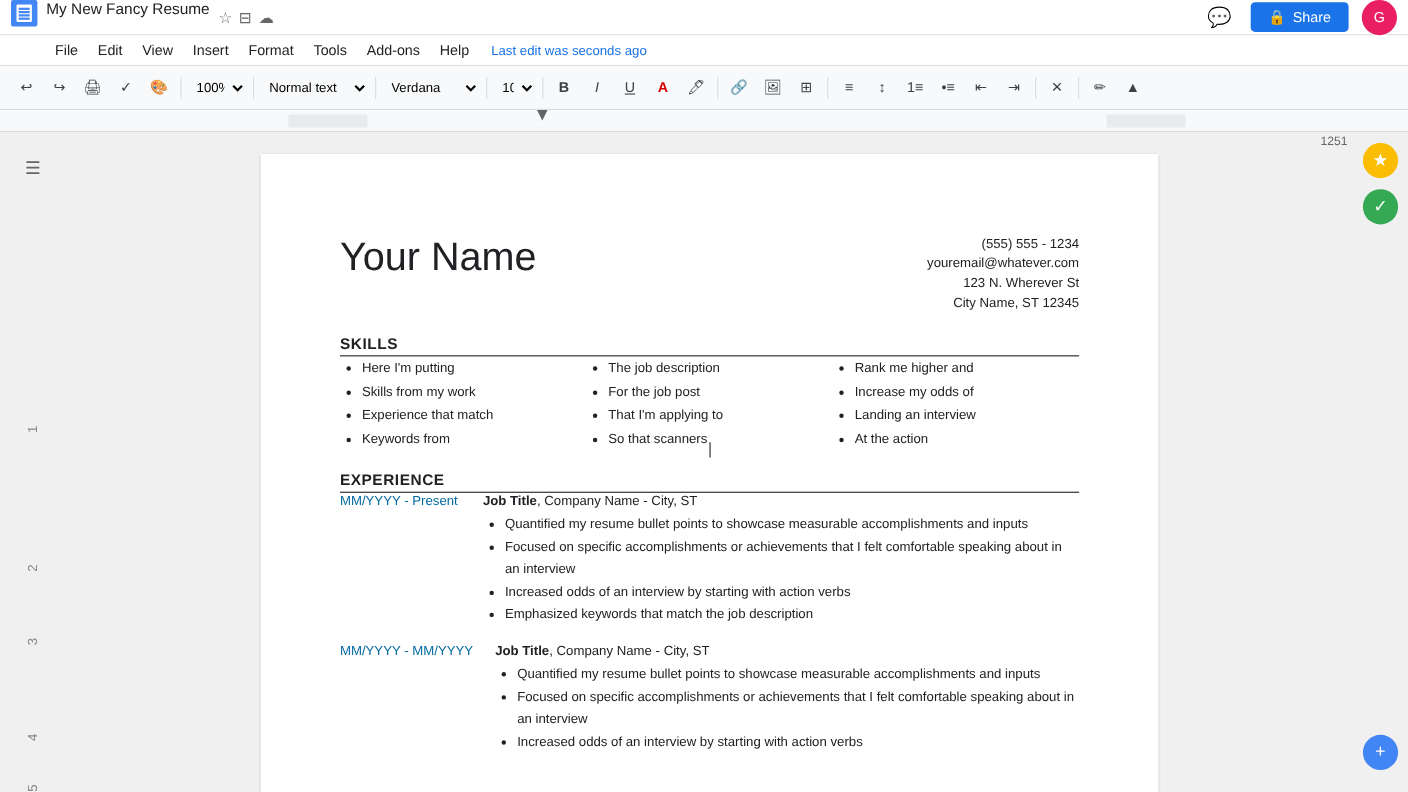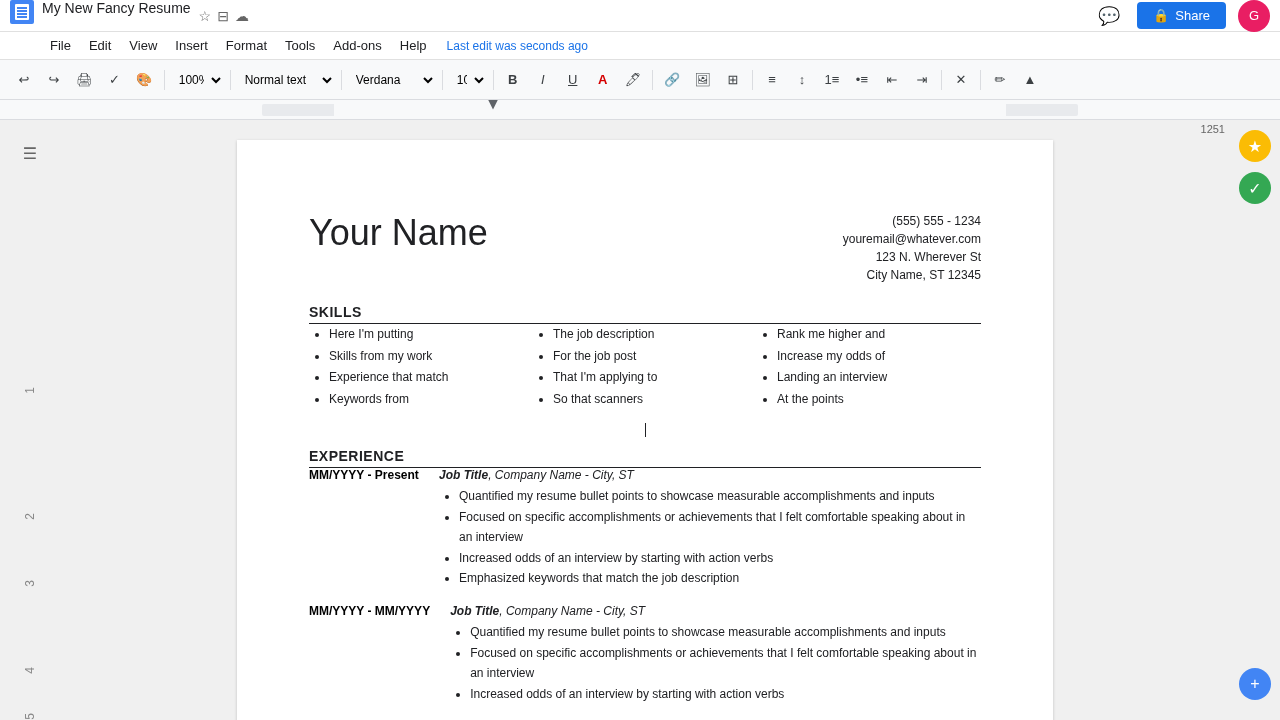--- a/index.html
+++ b/index.html
@@ -197,48 +197,45 @@
       font-size: 14px;
       font-weight: bold;
       color: #202124;
       border-bottom: 1px solid #202124;
       padding-bottom: 3px;
       letter-spacing: 0.5px;
     }
     .skills-grid {
       display: grid;
       grid-template-columns: 1fr 1fr 1fr;
-      margin-bottom: 20px;
     }
     .skills-col ul {
       list-style: disc;
       padding-left: 20px;
       font-size: 12px;
       line-height: 1.8;
       color: #202124;
     }
     .experience-section {}
     .exp-entry {
       display: flex;
       gap: 20px;
       margin-bottom: 16px;
     }
     .exp-dates {
       font-size: 12px;
-      color: #000000;
+      color: #0369a1;
       min-width: 110px;
       flex-shrink: 0;
-      font-weight: bold;
     }
     .exp-content { flex: 1; }
     .exp-title {
       font-size: 12px;
       color: #202124;
       margin-bottom: 4px;
-      font-style: italic;
     }
     .exp-title strong { font-weight: bold; }
     .exp-content ul {
       list-style: disc;
       padding-left: 20px;
       font-size: 12px;
       line-height: 1.7;
       color: #202124;
     }
 
@@ -403,21 +400,21 @@
               <li>For the job post</li>
               <li>That I'm applying to</li>
               <li>So that scanners</li>
             </ul>
           </div>
           <div class="skills-col">
             <ul>
               <li>Rank me higher and</li>
               <li>Increase my odds of</li>
               <li>Landing an interview</li>
-              <li>At the points</li>
+              <li>At the action</li>
             </ul>
           </div>
         </div>
       </div>
 
       <div style="text-align:center; margin: -10px 0 10px 0;">
         <span class="cursor-line"></span>
       </div>
 
       <div class="experience-section">

